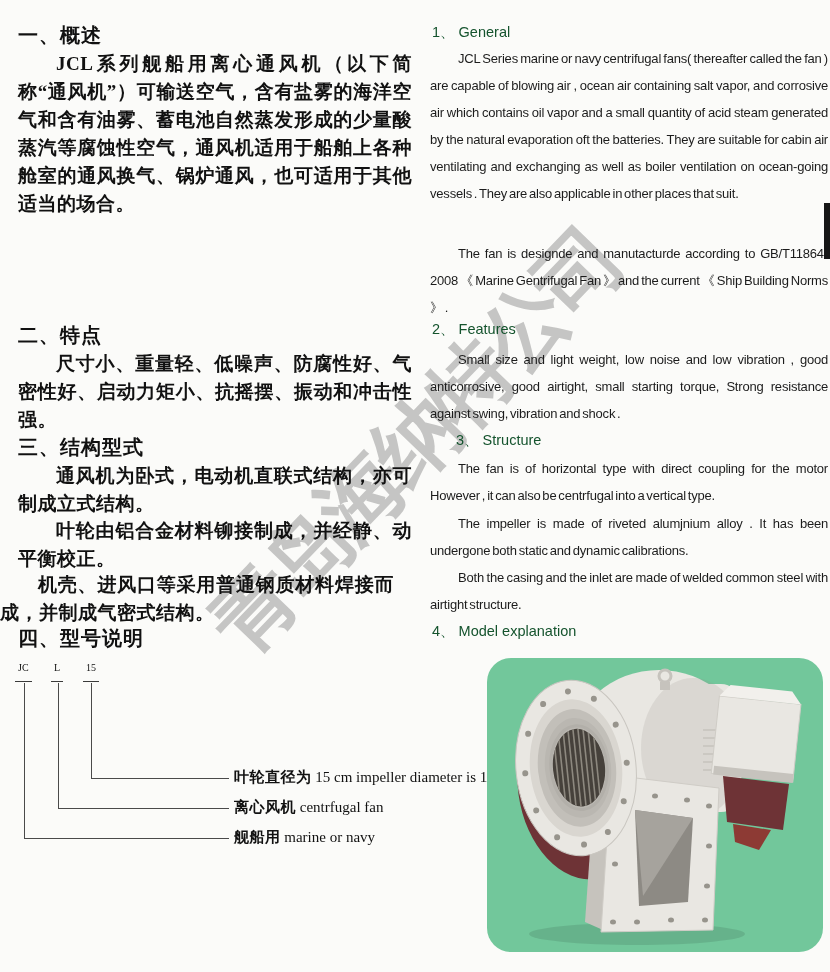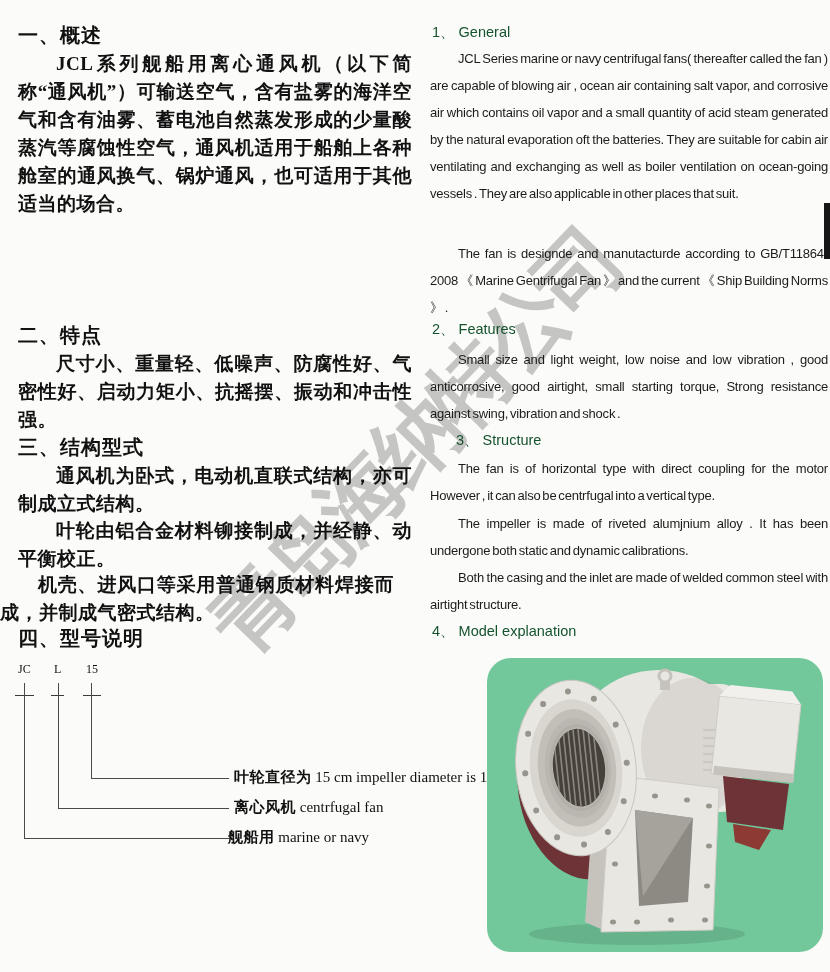--- a/index.html
+++ b/index.html
@@ -18,22 +18,22 @@
   .blk{position:absolute;z-index:1;}
   .zh-h{font-size:20px;font-weight:bold;letter-spacing:1px;}
   .zh-p{width:394px;font-size:19px;line-height:28px;font-weight:bold;
         text-align:justify;text-indent:2em;letter-spacing:.5px;}
   .en-h{font-family:"Liberation Sans","DejaVu Sans",sans-serif;font-size:14.5px;color:#14532d;}
   .en-p{width:398px;font-family:"Liberation Sans","DejaVu Sans",sans-serif;
         font-size:13px;line-height:27px;color:#1c1c1c;text-align:justify;
         text-indent:28px;letter-spacing:-0.2px;word-spacing:-1.5px;}
 
   
-  .code{position:absolute;z-index:1;font-size:12px;border-bottom:1px solid #3a3a3a;
-        padding:0 3px 18px 3px;font-family:"Liberation Serif",serif;}
+  .code{position:absolute;z-index:1;font-size:10px;border-bottom:1px solid #3a3a3a;
+        padding:0 3px 8px 3px;font-family:"Liberation Serif",serif;}
   .dline{position:absolute;z-index:1;background:#4a4a4a;}
   .dlabel{position:absolute;z-index:1;font-size:15px;white-space:nowrap;}
   .dlabel .zh{font-weight:bold;letter-spacing:.5px;}
   .dlabel .en{font-weight:normal;}
 
   
   .artifact{position:absolute;z-index:2;background:#161616;}
 
   
   .photo{position:absolute;left:487px;top:658px;width:336px;height:294px;z-index:1;
@@ -80,21 +80,21 @@
   <div class="dline" style="left:91px;top:778px;width:138px;height:1px;"></div>
   <div class="dline" style="left:58px;top:808px;width:171px;height:1px;"></div>
   <div class="dline" style="left:24px;top:838px;width:205px;height:1px;"></div>
 
   <div class="dlabel" style="left:234px;top:768px;">
     <span class="zh">叶轮直径为</span><span class="en"> 15 cm impeller diameter is 15cm</span>
   </div>
   <div class="dlabel" style="left:234px;top:798px;text-align:center;">
     <span class="zh">离心风机</span><span class="en"> centrfugal fan</span>
   </div>
-  <div class="dlabel" style="left:228px;top:828px;">
+  <div class="dlabel" style="left:234px;top:828px;">
     <span class="zh">舰船用</span><span class="en"> marine or navy</span>
   </div>
 
   <div class="photo">
     <svg width="336" height="294" viewBox="0 0 336 294">
 
       <ellipse cx="150" cy="276" rx="108" ry="11" fill="rgba(0,0,0,0.10)"></ellipse>
 
       <ellipse cx="97" cy="128" rx="66" ry="94" transform="rotate(-8 97 128)" style="fill:var(--c-maroon)"></ellipse>
 

